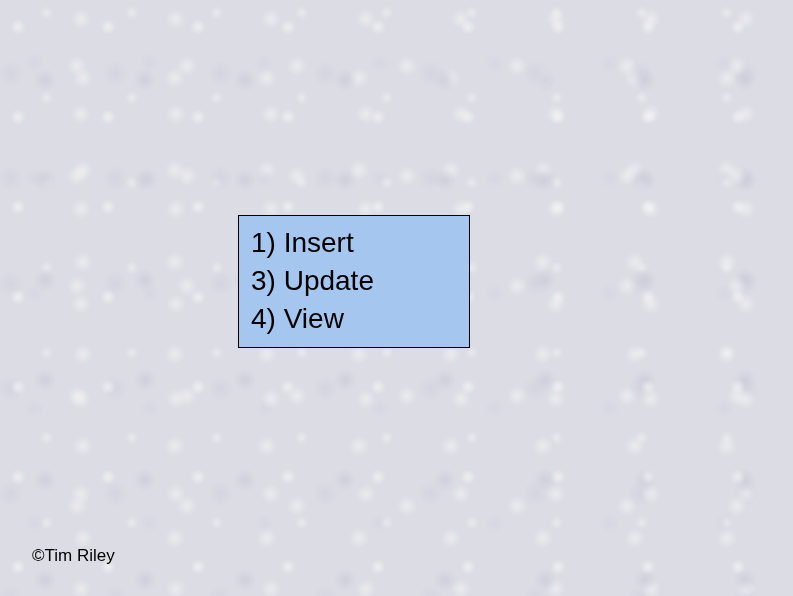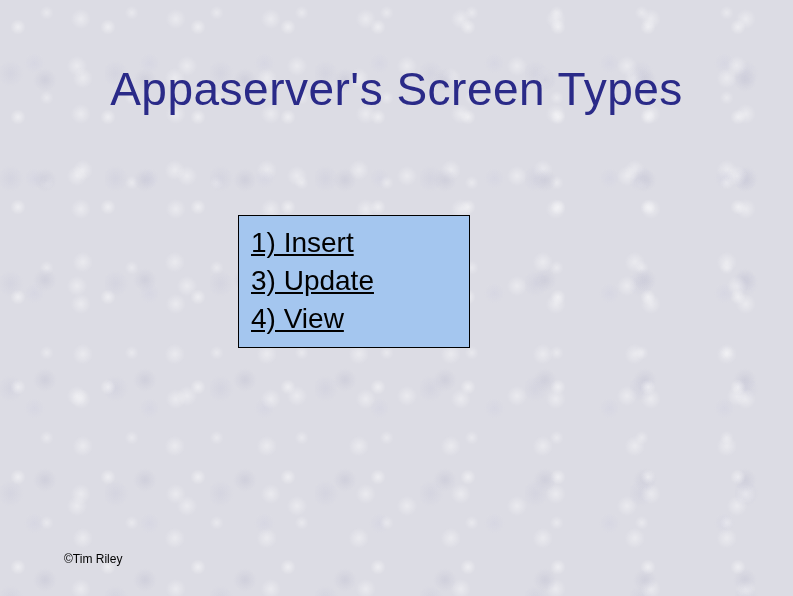--- a/index.html
+++ b/index.html
@@ -36,42 +36,39 @@
       letter-spacing: 0.5px;
     }
     .list-box {
       position: absolute;
       top: 215px;
       left: 238px;
       width: 232px;
       background-color: #a4c6ef;
       border: 1px solid #000;
       padding: 8px 12px 10px 12px;
-      text-decoration: underline;
     }
     .list-item {
       font-size: 28px;
       color: #000;
       line-height: 1.35;
       white-space: nowrap;
     }
     .copyright {
       position: absolute;
       left: 32px;
       bottom: 30px;
-      font-size: 12px;
+      font-size: 17px;
       color: #000;
-      margin-left: 32px;
     }
   </style>
 </head>
 <body>
 
 <div class="slide">
-  <h1 class="title">Appaserver's Screen Types</h1>
 
   <div class="list-box">
     <div class="list-item">1) Insert</div>
     <div class="list-item">3) Update</div>
     <div class="list-item">4) View</div>
   </div>
 
   <div class="copyright">©Tim Riley</div>
 </div>
 

